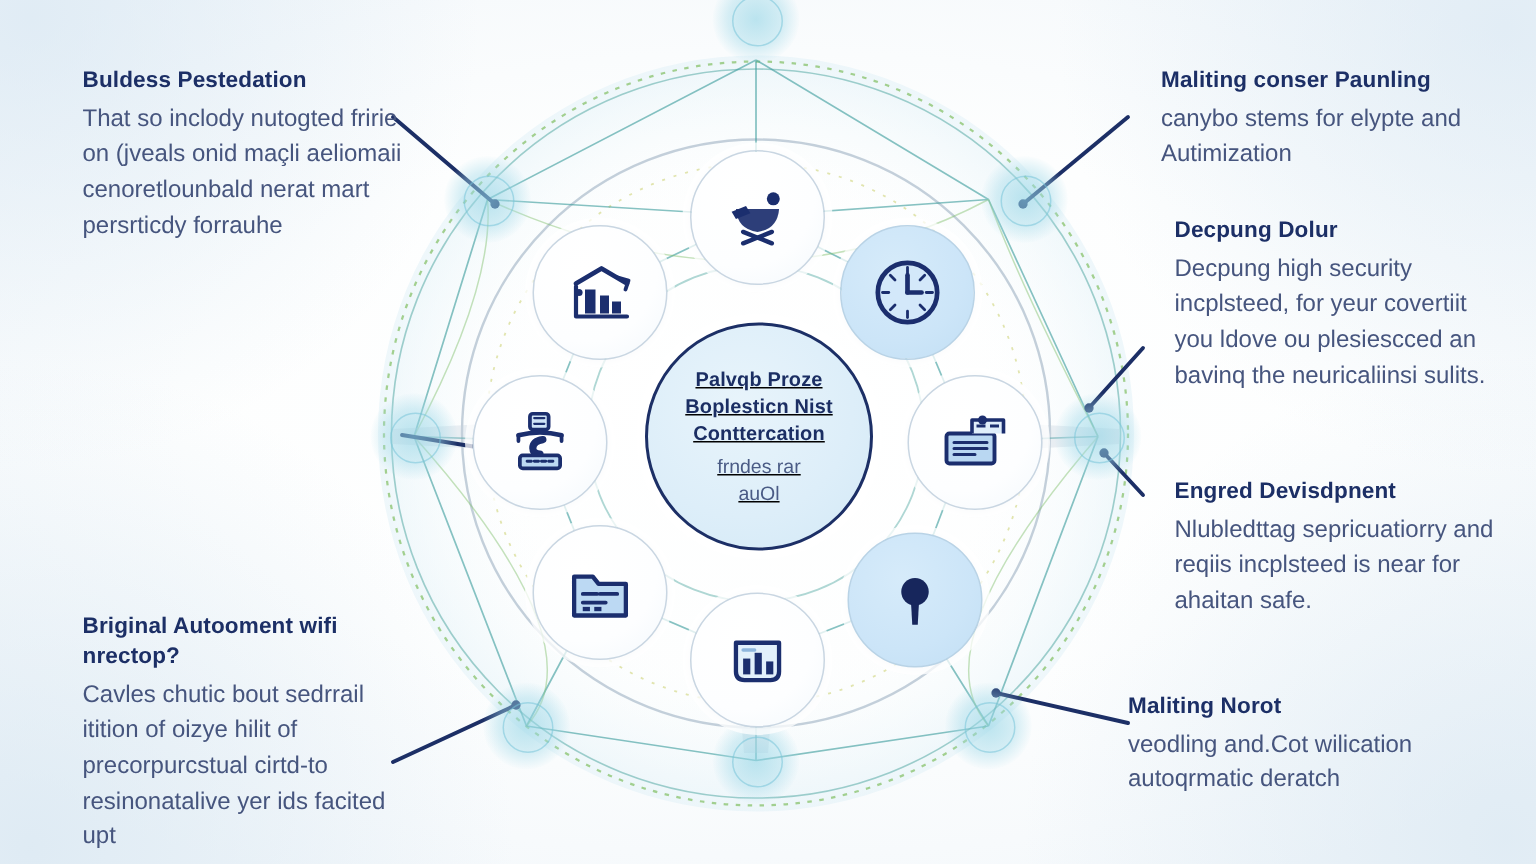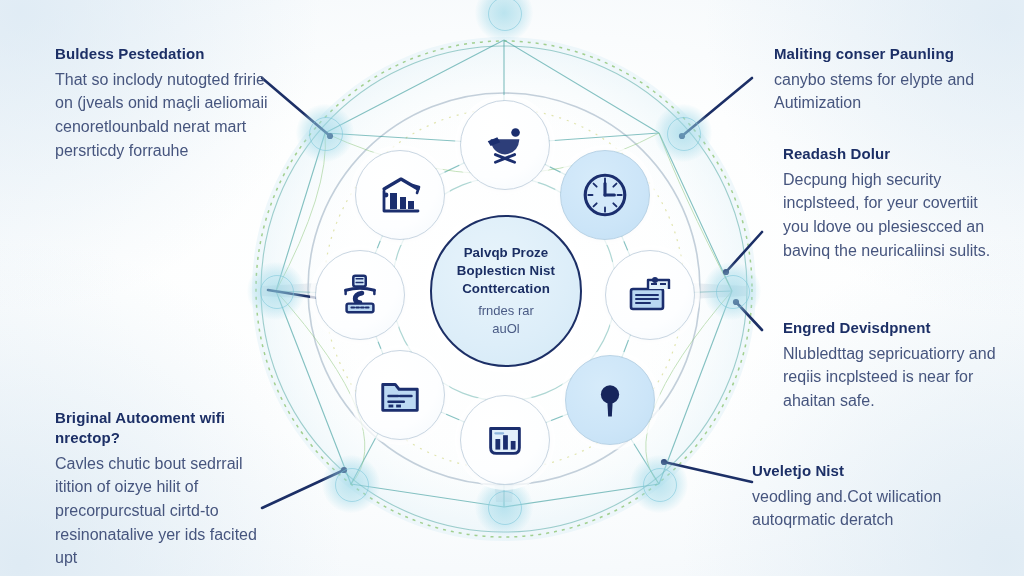--- a/index.html
+++ b/index.html
@@ -50,21 +50,21 @@
 
   
   #hub{
     position:absolute;z-index:5;left:430px;top:215px;width:148px;height:148px;
     border-radius:50%;
     background:radial-gradient(circle at 42% 36%, #e8f4fb 0%, #ddeef9 58%, #d3e9f6 100%);
     border:2px solid #1c2f66;
     box-shadow:0 0 0 6px rgba(255,255,255,.55);
     display:flex;align-items:center;justify-content:center;
   }
-  #hub .hub-inner{text-align:center;padding:0 12px;}
+  #hub .hub-inner{text-align:center;padding:0 12px;text-decoration:underline;}
   #hub .hub-title{
     font-size:13.3px;font-weight:bold;color:#1b2e63;line-height:1.38;letter-spacing:.1px;
   }
   #hub .hub-sub{
     font-size:13px;color:#4a5b85;line-height:1.4;margin-top:3px;
   }
 
   
   .node{
     position:absolute;z-index:4;width:88px;height:88px;border-radius:50%;
@@ -316,27 +316,27 @@
     <p class="c-title">Briginal Autooment wifi nrectop?</p>
     <p class="c-body">Cavles chutic bout sedrrail itition of oizye hilit of precorpurcstual cirtd-to resinonatalive yer ids facited upt</p>
   </div>
 
   <div class="callout right" id="co-tr">
     <p class="c-title">Maliting conser Paunling</p>
     <p class="c-body">canybo stems for elypte and Autimization</p>
   </div>
 
   <div class="callout right" id="co-mr">
-    <p class="c-title">Readash Dolur</p>
+    <p class="c-title">Decpung Dolur</p>
     <p class="c-body">Decpung high security incplsteed, for yeur covertiit you ldove ou plesiescced an bavinq the neuricaliinsi sulits.</p>
   </div>
 
   <div class="callout right" id="co-br">
     <p class="c-title">Engred Devisdpnent</p>
     <p class="c-body">Nlubledttag sepricuatiorry and reqiis incplsteed is near for ahaitan safe.</p>
   </div>
 
   <div class="callout right" id="co-bbr">
-    <p class="c-title">Uveletjo Nist</p>
+    <p class="c-title">Maliting Norot</p>
     <p class="c-body">veodling and.Cot wilication autoqrmatic deratch</p>
   </div>
 
 </div>
 
 </body></html>

